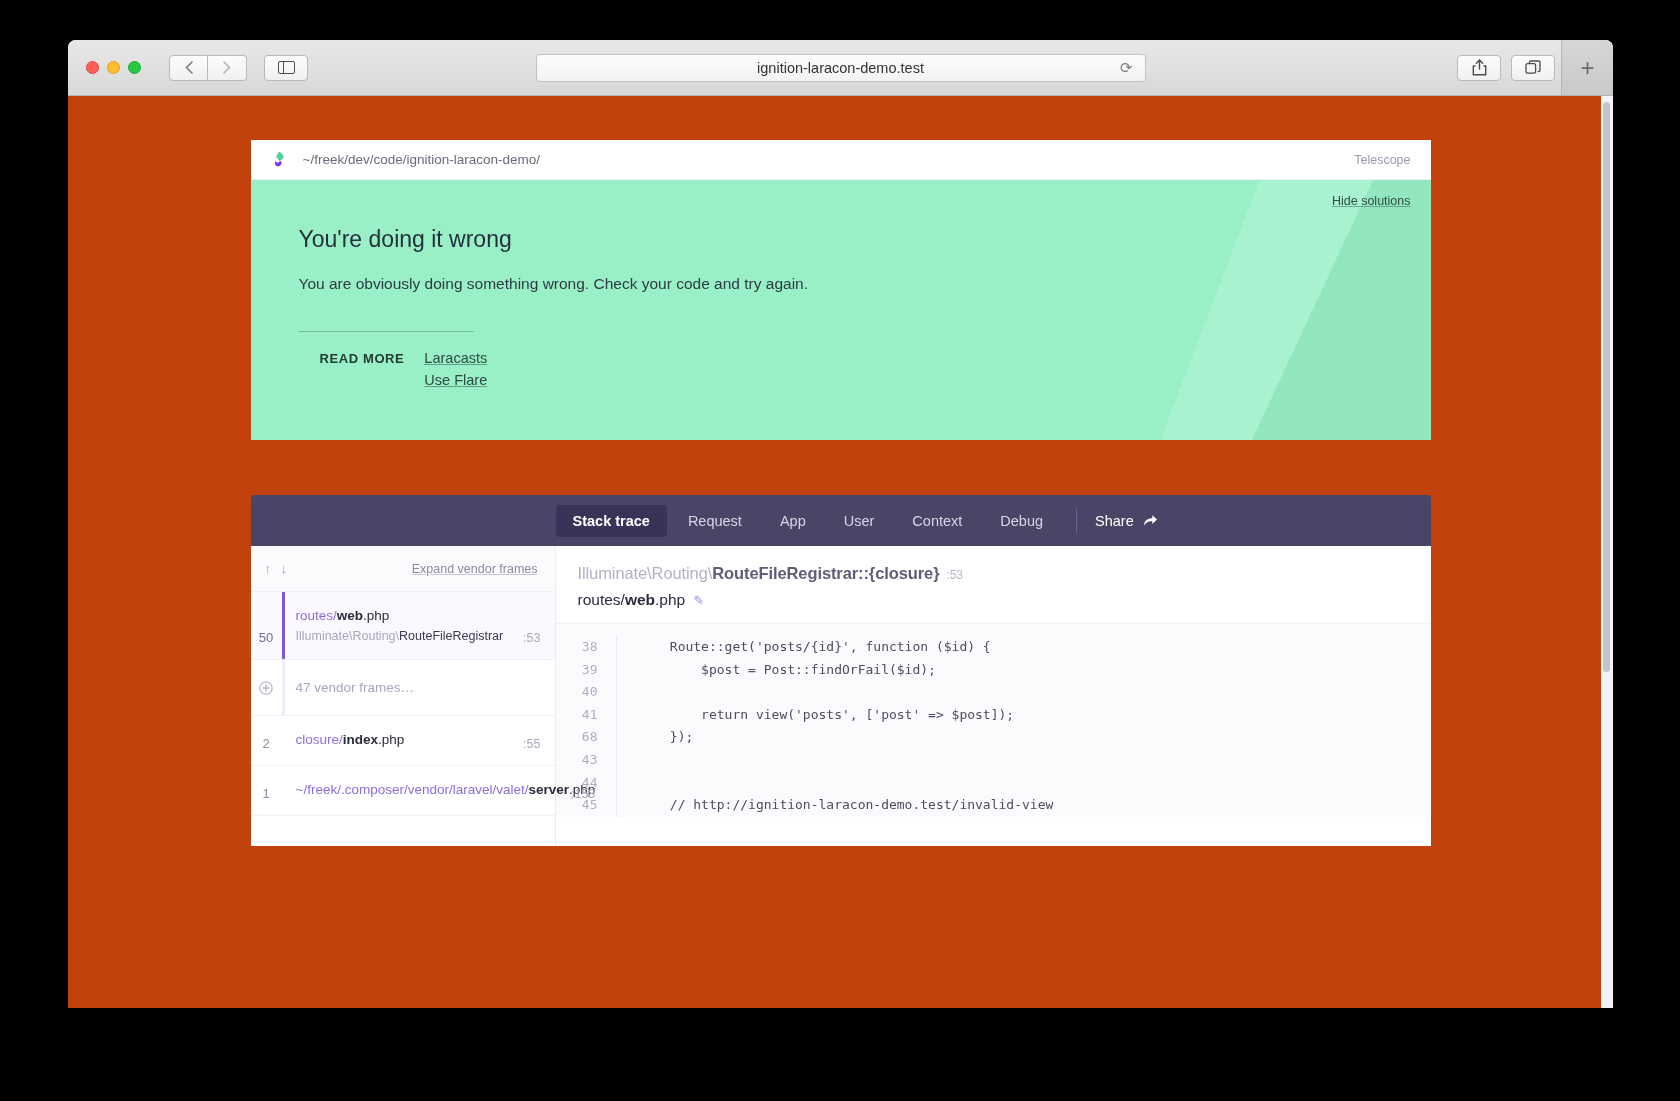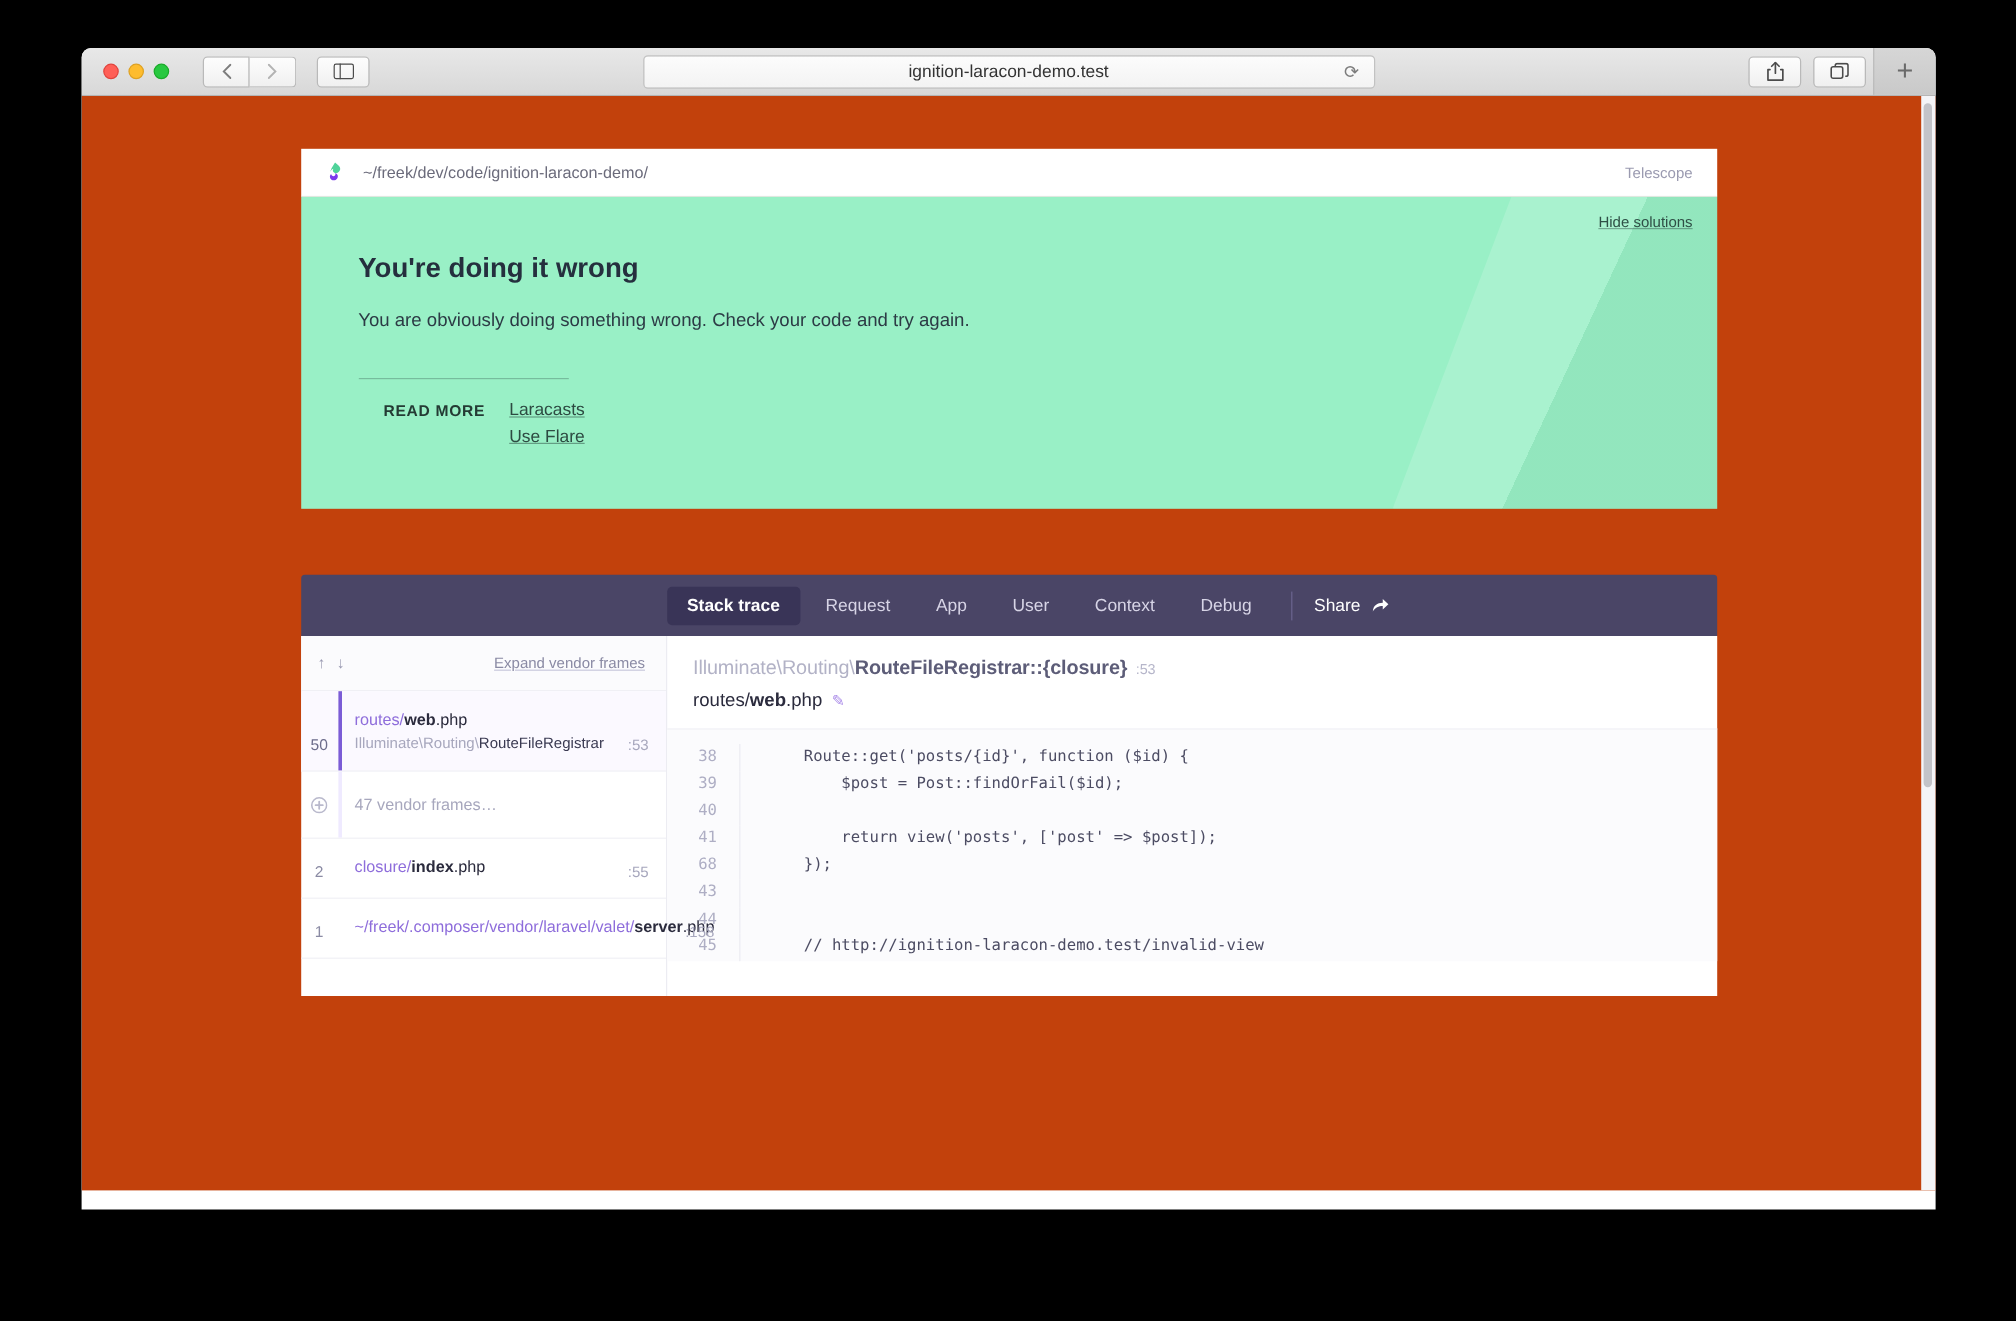--- a/index.html
+++ b/index.html
@@ -23,21 +23,21 @@
     width: 1545px; height: 968px;
     background: #ffffff;
     border-radius: 8px 8px 0 0;
     overflow: hidden;
     box-shadow: 0 10px 46px rgba(0,0,0,0.55);
   }
 
   
   .titlebar {
     position: relative;
-    height: 40px;
+    height: 56px;
     background: linear-gradient(to bottom, #e8e8e8 0%, #d8d8d8 100%);
     border-bottom: 1px solid #b5b5b5;
     display: flex; align-items: center;
   }
   .traffic { display: flex; gap: 8px; margin-left: 18px; }
   .light { width: 13px; height: 13px; border-radius: 50%; display:block; }
   .light.red    { background: #ff5f57; border: .5px solid #e0443e; }
   .light.yellow { background: #febc2e; border: .5px solid #dea123; }
   .light.green  { background: #28c840; border: .5px solid #1aab29; }
 
@@ -152,21 +152,21 @@
     position: absolute; right: -60px; top: 0; bottom: 0; width: 330px;
     background: linear-gradient(115deg, rgba(255,255,255,0.16) 0%, rgba(255,255,255,0.16) 47%, rgba(0,0,0,0.045) 47%, rgba(0,0,0,0.045) 100%);
     clip-path: polygon(30% 0, 100% 0, 100% 100%, 0 100%);
     pointer-events: none;
   }
   .hide-sol {
     position: absolute; right: 20px; top: 14px;
     font-size: 12.5px; color: #2f4f46;
     text-decoration: underline; text-decoration-color: rgba(47,79,70,.45);
   }
-  .sol-title { font-size: 23px; font-weight: 700; color: #252f3e; position: relative; }
+  .sol-title { font-size: 23px; font-weight: 400; color: #252f3e; position: relative; }
   .sol-desc { font-size: 15.5px; color: #2c3b45; margin-top: 22px; position: relative; }
   .sol-rule { width: 175px; height: 1px; background: rgba(47,79,70,.32); margin: 38px 0 18px; position: relative; }
   .sol-links { display: flex; align-items: flex-start; position: relative; margin-left: 21px; }
   .read-more {
     font-size: 13px; font-weight: 700; letter-spacing: .6px;
     color: #243b34; margin-right: 20px; padding-top: 1px;
   }
   .links-col { display: flex; flex-direction: column; gap: 6px; }
   .sol-link {
     font-size: 14.5px; color: #2d4b42;

